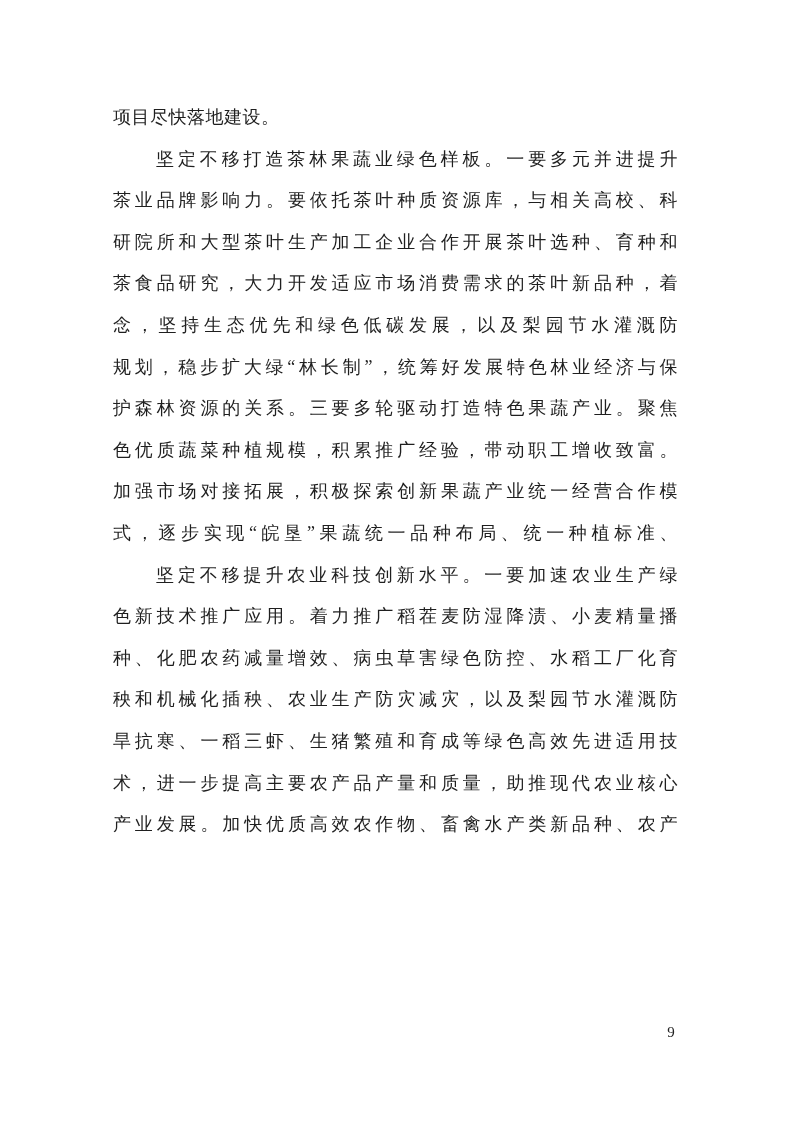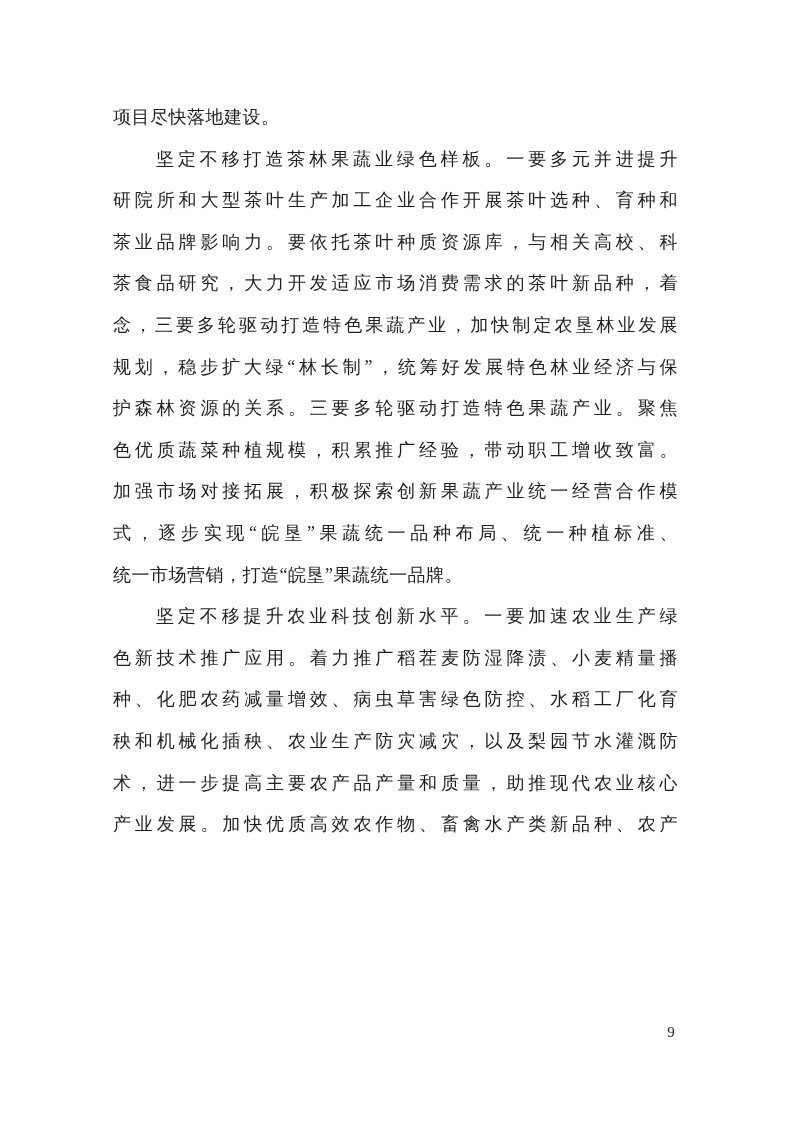--- a/index.html
+++ b/index.html
@@ -46,37 +46,37 @@
 
 <div class="page">
   <div class="text-block">
 
     <div class="para">
       <div class="line short">项目尽快落地建设。</div>
     </div>
 
     <div class="para">
       <div class="line indent">坚定不移打造茶林果蔬业绿色样板。一要多元并进提升</div>
+      <div class="line">茶业品牌影响力。要依托茶叶种质资源库，与相关高校、科</div>
       <div class="line">研院所和大型茶叶生产加工企业合作开展茶叶选种、育种和</div>
-      <div class="line">茶业品牌影响力。要依托茶叶种质资源库，与相关高校、科</div>
       <div class="line">茶食品研究，大力开发适应市场消费需求的茶叶新品种，着</div>
-      <div class="line">念，三要多轮驱动打造特色果蔬产业，加快制定农垦林业发展</div>
+      <div class="line">念，坚持生态优先和绿色低碳发展，以及梨园节水灌溉防</div>
       <div class="line">规划，稳步扩大绿“林长制”，统筹好发展特色林业经济与保</div>
       <div class="line">护森林资源的关系。三要多轮驱动打造特色果蔬产业。聚焦</div>
       <div class="line">色优质蔬菜种植规模，积累推广经验，带动职工增收致富。</div>
       <div class="line">加强市场对接拓展，积极探索创新果蔬产业统一经营合作模</div>
       <div class="line">式，逐步实现“皖垦”果蔬统一品种布局、统一种植标准、</div>
-      <div class="line short">统一市场营销，打造“皖垦”果蔬统一品牌。</div>
     </div>
 
     <div class="para">
       <div class="line indent">坚定不移提升农业科技创新水平。一要加速农业生产绿</div>
       <div class="line">色新技术推广应用。着力推广稻茬麦防湿降渍、小麦精量播</div>
       <div class="line">种、化肥农药减量增效、病虫草害绿色防控、水稻工厂化育</div>
       <div class="line">秧和机械化插秧、农业生产防灾减灾，以及梨园节水灌溉防</div>
+      <div class="line">旱抗寒、一稻三虾、生猪繁殖和育成等绿色高效先进适用技</div>
       <div class="line">术，进一步提高主要农产品产量和质量，助推现代农业核心</div>
       <div class="line">产业发展。加快优质高效农作物、畜禽水产类新品种、农产</div>
     </div>
 
   </div>
 
   <div class="page-number">9</div>
 </div>
 
 </body></html>

